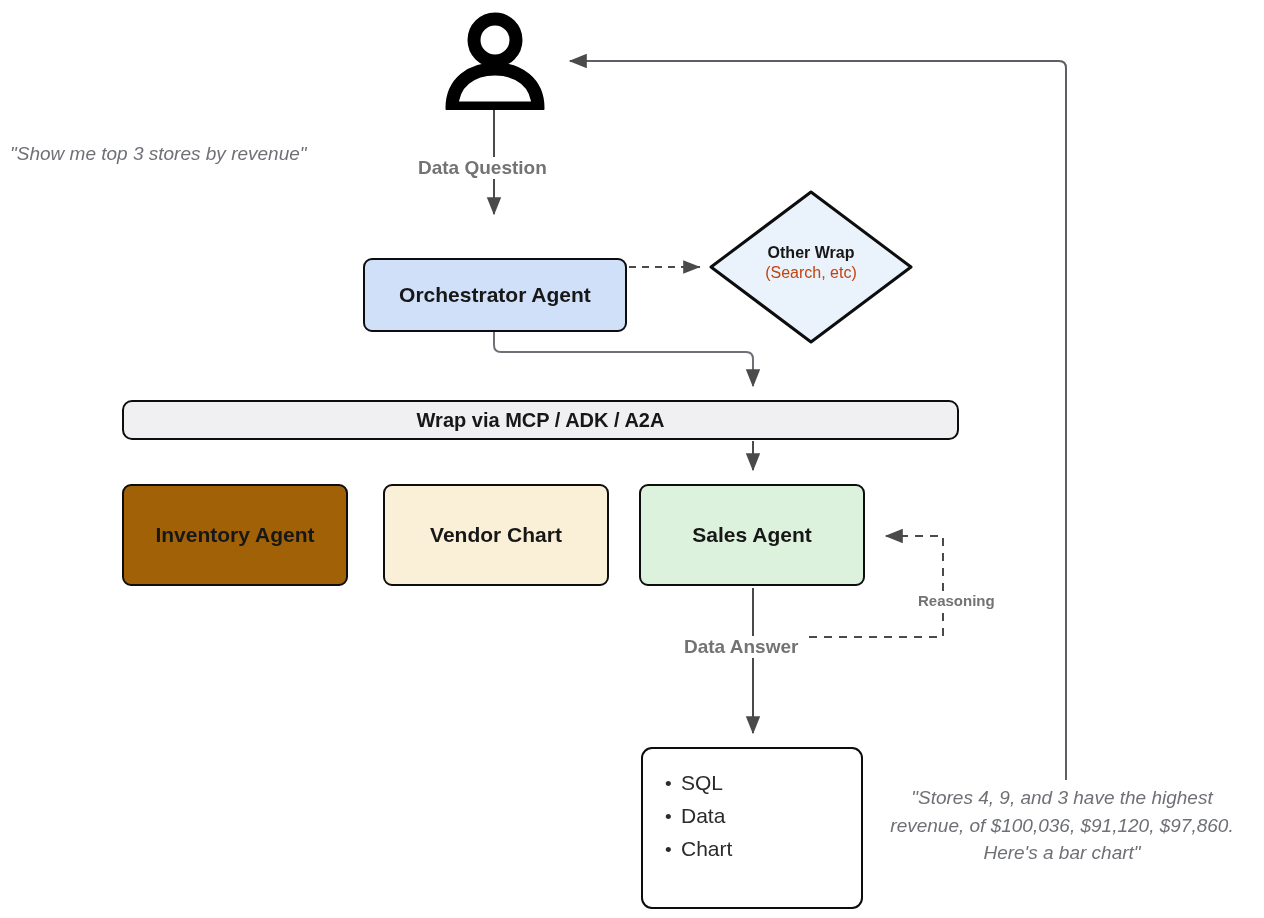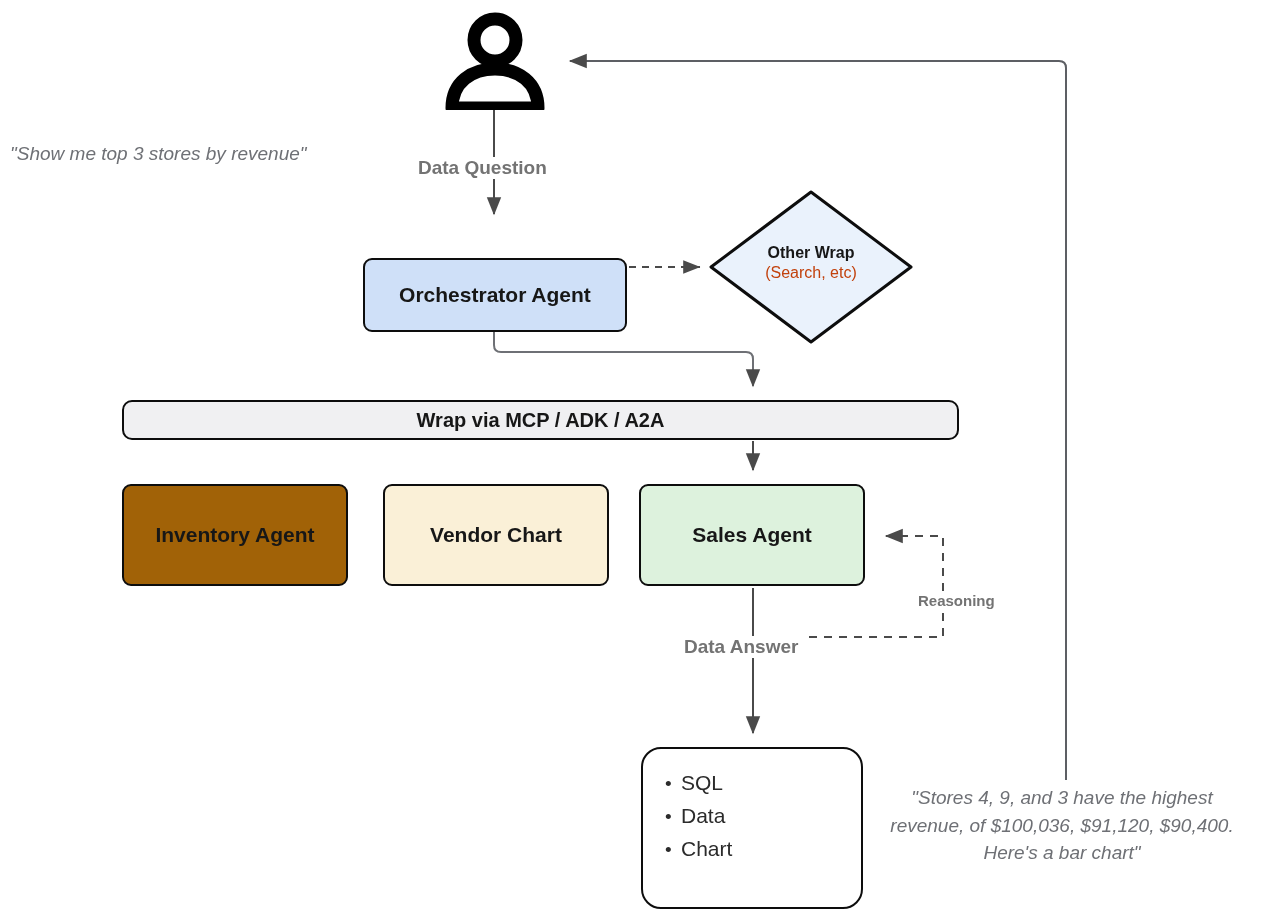--- a/index.html
+++ b/index.html
@@ -61,21 +61,21 @@
   .node-sales {
     left: 639px; top: 484px;
     width: 226px; height: 102px;
     background: #ddf2dd;
     font-size: 21px;
   }
   .node-output {
     left: 641px; top: 747px;
     width: 222px; height: 162px;
     background: #ffffff;
-    border-radius: 20px;
+    border-radius: 11px;
     display: block;
     padding: 18px 0 0 22px;
   }
   .out-item {
     font-family: "Liberation Sans", sans-serif;
     font-size: 21px;
     font-weight: normal;
     color: #2b2b2b;
     text-align: left;
     line-height: 32px;
@@ -212,15 +212,15 @@
   <div class="out-item">
     <span class="dot">•</span><span>Data</span>
   </div>
   <div class="out-item">
     <span class="dot">•</span><span>Chart</span>
   </div>
 </div>
 
 <div class="quote quote-right">
   <div>"Stores 4, 9, and 3 have the highest</div>
-  <div>revenue, of $100,036, $91,120, $90,400.</div>
+  <div>revenue, of $100,036, $91,120, $97,860.</div>
   <div>Here's a bar chart"</div>
 </div>
 
 </body></html>

